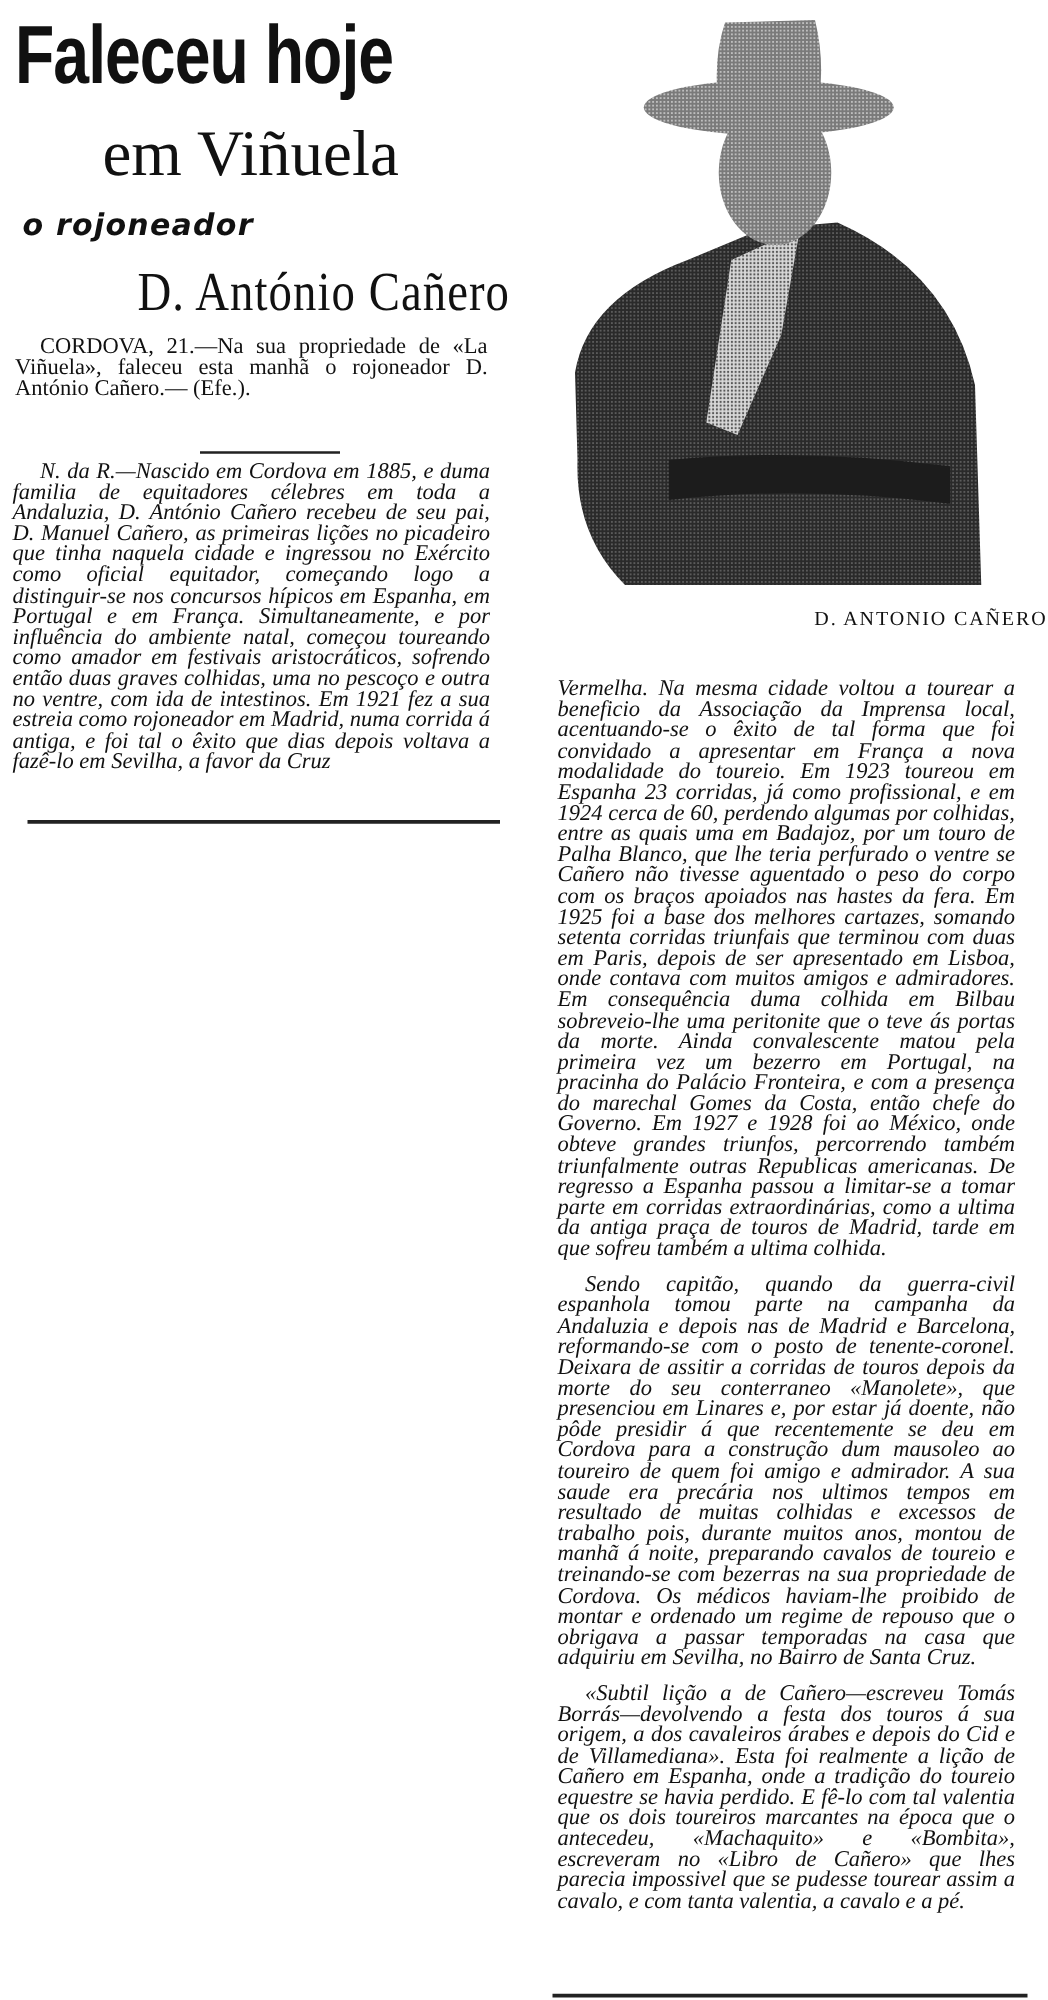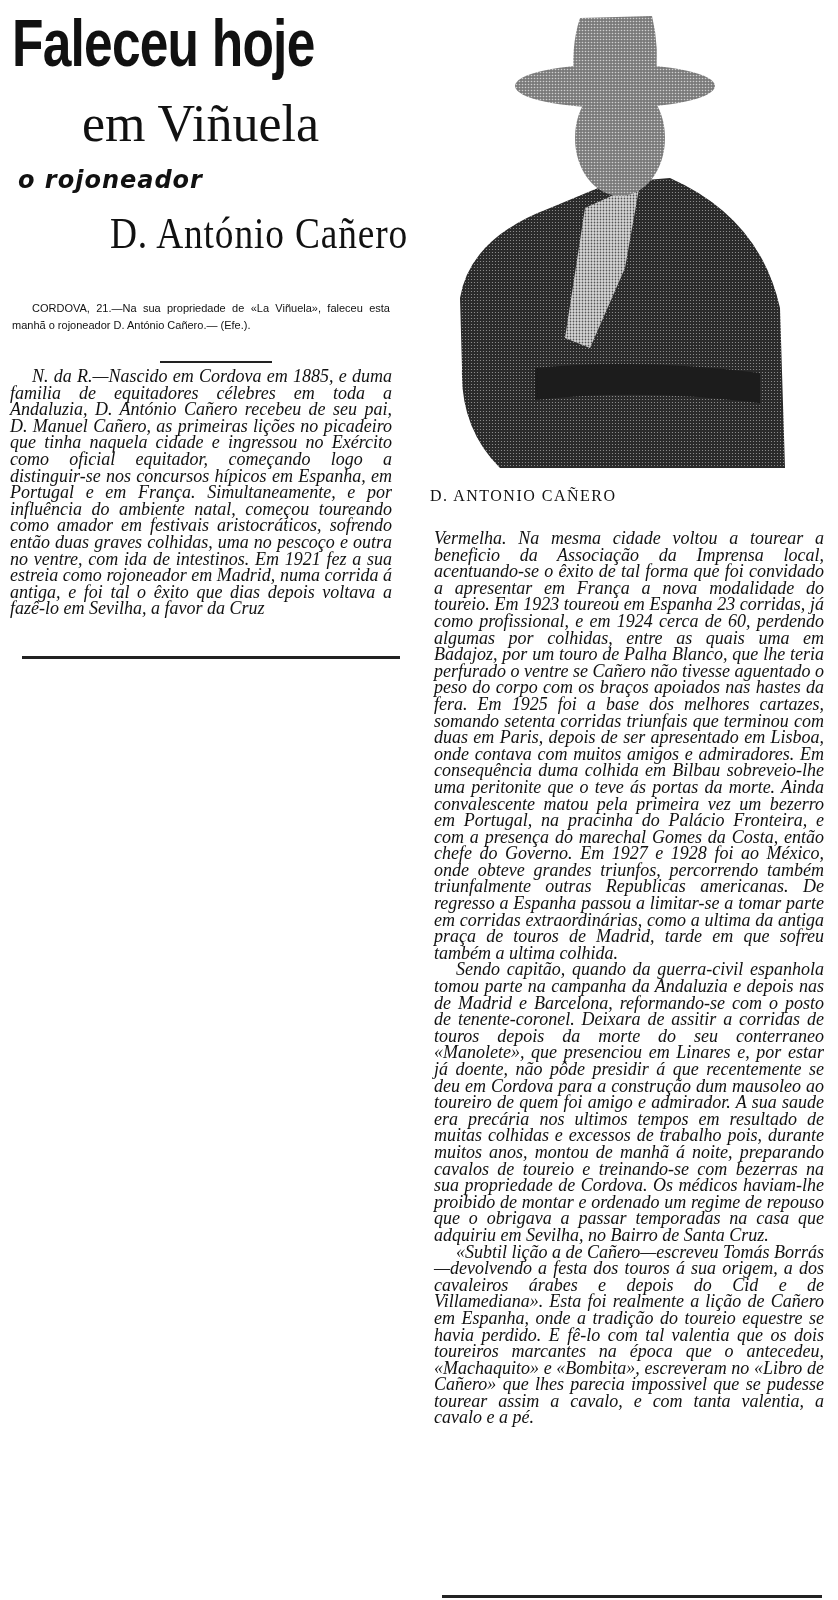--- a/index.html
+++ b/index.html
@@ -25,42 +25,42 @@
     font-family: "DejaVu Sans", "Liberation Sans", sans-serif; font-weight: 700; font-style: italic;
     font-size: 24px; line-height: 1; white-space: nowrap; letter-spacing: 1px;
   }
   .h4 {
     position: absolute; left: 100px; top: 212px;
     font-family: "Liberation Serif", serif; font-size: 44px; line-height: 1; white-space: nowrap;
     transform: scaleX(0.85); transform-origin: left top; letter-spacing: 1px;
   }
   .lead {
     position: absolute; left: 2px; top: 268px; width: 378px;
-    font-family: Liberation Sans, sans-serif; font-size: 11px; line-height: 17px;
-    text-align: justify; text-indent: 20px; margin-top: 32px;
+    font-family: Liberation Serif, serif; font-size: 18px; line-height: 17px;
+    text-align: justify; text-indent: 20px;
   }
   .short-rule {
     position: absolute; left: 150px; top: 361px; width: 112px; height: 2px; background: #222;
   }
   .body-italic {
     font-family: "Liberation Serif", serif; font-style: italic; font-size: 18px; line-height: 16.6px;
     text-align: justify; hyphens: none;
   }
   .left-body { position: absolute; left: 0; top: 368px; width: 382px; text-indent: 22px; }
   .left-rule { position: absolute; left: 12px; top: 656px; width: 378px; height: 3px; background: #222; }
 
   .photo {
     position: absolute; left: 10px; top: 8px; width: 370px; height: 470px;
   }
   .caption {
-    position: absolute; left: 0; top: 487px; width: 408px; text-align: left;
+    position: absolute; left: 0; top: 487px; width: 408px; text-align: right;
     font-family: "Liberation Serif", serif; font-size: 16px; letter-spacing: 1.5px;
   }
   .right-body { position: absolute; left: 4px; top: 530px; width: 390px; }
-  .right-body p { margin: 0; }
+  .right-body p { margin: 12px; }
   .right-body p.ind { text-indent: 22px; }
   .right-rule { position: absolute; left: 12px; top: 1595px; width: 380px; height: 3px; background: #222; }
 </style>
 </head>
 <body>
 
 <div class="col-left">
   <div class="h1">Faleceu hoje</div>
   <div class="h2">em Viñuela</div>
   <div class="h3">o rojoneador</div>

